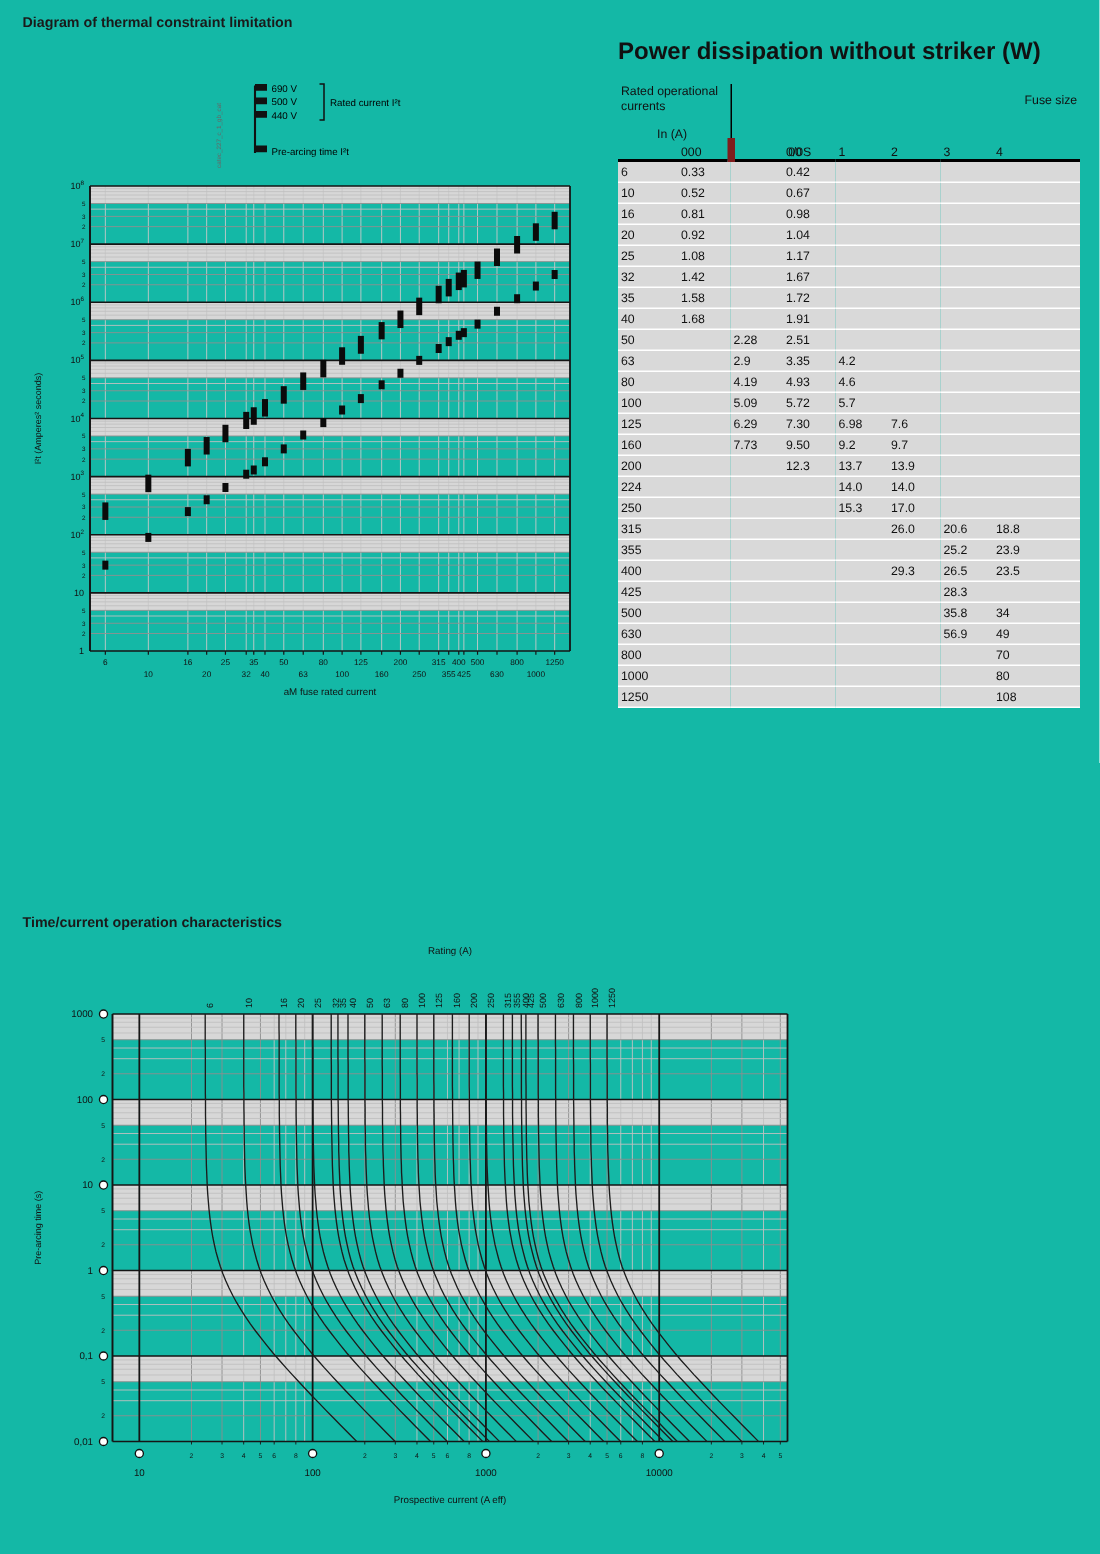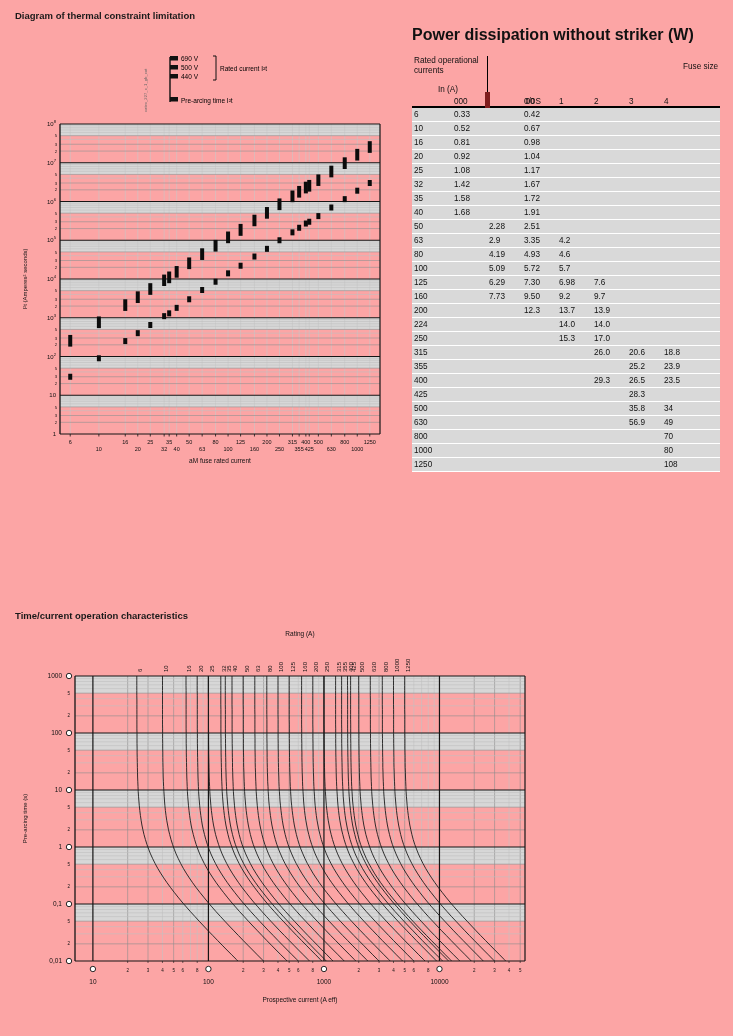--- a/index.html
+++ b/index.html
@@ -1,16 +1,16 @@
 <!DOCTYPE html>
 <html><head>
 <meta charset="utf-8">
 <style>
   html,body{margin:0;padding:0;background:#fff;}
-  #page{position:relative;width:733px;height:1036px;background:#fca5a5;overflow:hidden;
+  #page{position:relative;width:733px;height:1036px;background:#14b8a6;overflow:hidden;
         font-family:"Liberation Sans", sans-serif;color:#111;}
   .sec-title{position:absolute;font-size:9.5px;font-weight:bold;color:#1a1a1a;}
   svg{position:absolute;}
   svg text{font-family:"Liberation Sans", sans-serif;}
   
   #power-table{position:absolute;left:412px;top:26px;width:308px;}
   #power-table .tbl-title{font-weight:bold;font-size:16px;margin:0 0 12px 0;}
   #pt{border-collapse:collapse;table-layout:fixed;width:308px;}
   #pt th{font-weight:normal;font-size:8.2px;text-align:left;padding:0 2px;vertical-align:bottom;}
   #pt .rowhead{vertical-align:top;border-bottom:2px solid #000;margin-top:40px;}

